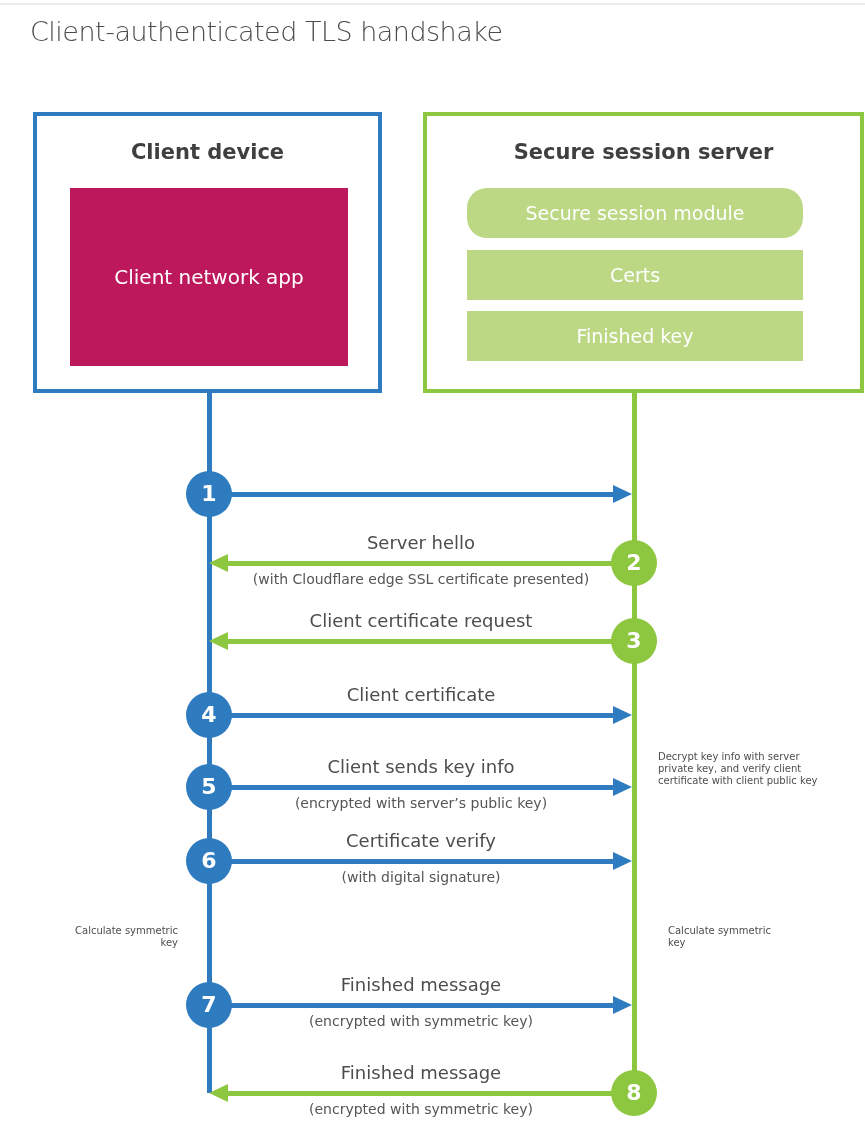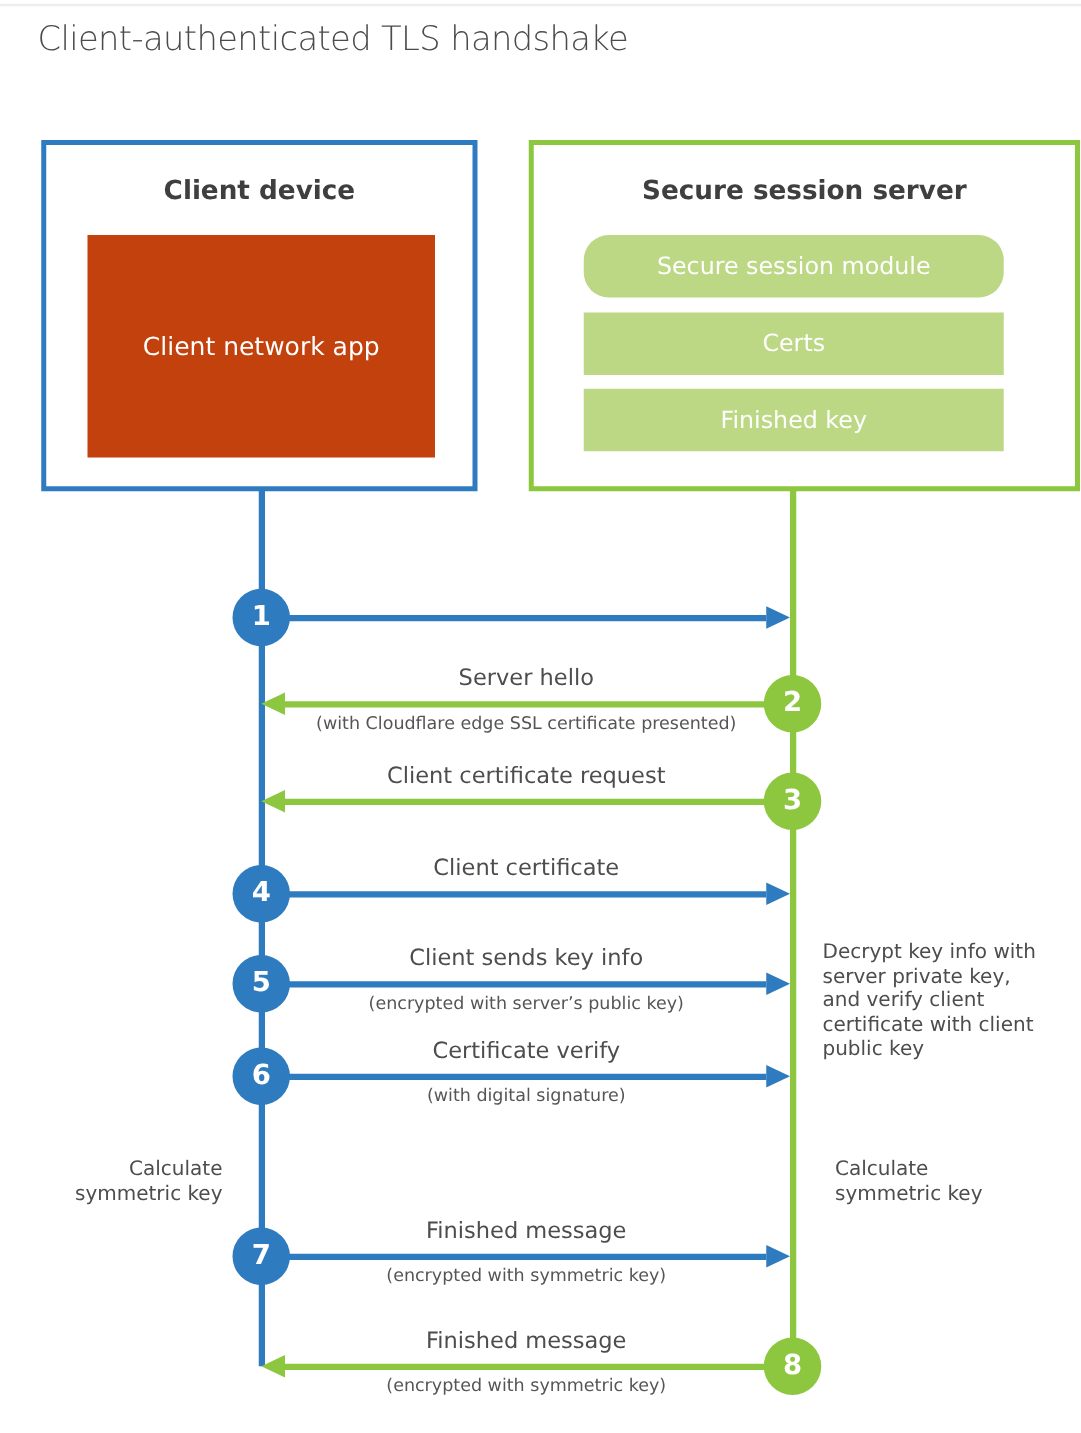--- a/index.html
+++ b/index.html
@@ -27,21 +27,21 @@
     background: #ffffff; box-sizing: border-box;
   }
   .actor.client { left: 33px; width: 349px; border: 4px solid #2e7cbf; }
   .actor.server { left: 423px; width: 441px; border: 4px solid #8dc63f; }
   .actor-title {
     margin-top: 24px; text-align: center;
     font-size: 21px; font-weight: bold; color: #3f3f3f;
   }
   .client-app {
     position: absolute; left: 33px; top: 72px; width: 278px; height: 178px;
-    background: #c2410c; color: #ffffff; font-size: 20px;
+    background: #be185d; color: #ffffff; font-size: 20px;
     display: flex; align-items: center; justify-content: center;
     text-align: center;
   }
   .client-app .inner { width: 190px; line-height: 1.35; }
   .server-bar {
     position: absolute; left: 40px; width: 336px; height: 50px;
     background: #bcd885; color: #ffffff; font-size: 19px;
     text-align: center; line-height: 50px;
   }
   .server-bar.b0 { top: 72px; border-radius: 20px; }
@@ -81,21 +81,21 @@
   .msg {
     position: absolute; left: 209px; width: 424px; text-align: center;
     font-size: 18px; color: #4d4d4d;
   }
   .sub {
     position: absolute; left: 209px; width: 424px; text-align: center;
     font-size: 14px; color: #555555;
   }
 
   
-  .note { position: absolute; font-size: 16px; color: #4d4d4d; line-height: 1.22; }
+  .note { position: absolute; font-size: 10px; color: #4d4d4d; line-height: 1.22; }
   .note.decrypt { left: 658px; top: 751px; width: 172px; text-align: left; }
   .note.calc-left { left: 58px; top: 925px; width: 120px; text-align: right; }
   .note.calc-right { left: 668px; top: 925px; width: 120px; text-align: left; }
 
   
   .a1 { top: 492px; }  .c1 { top: 471px; }  .m1 { top: 463px; }
   .a2 { top: 561px; }  .c2 { top: 540px; }  .m2 { top: 532px; }  .u2 { top: 571px; }
   .a3 { top: 639px; }  .c3 { top: 618px; }  .m3 { top: 610px; }
   .a4 { top: 713px; }  .c4 { top: 692px; }  .m4 { top: 684px; }
   .a5 { top: 785px; }  .c5 { top: 764px; }  .m5 { top: 756px; }  .u5 { top: 795px; }

